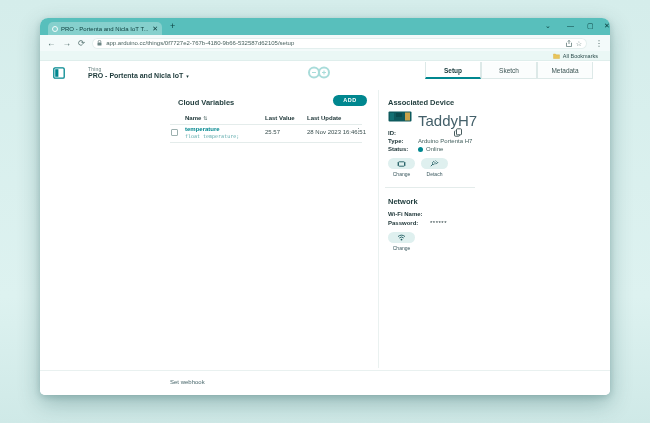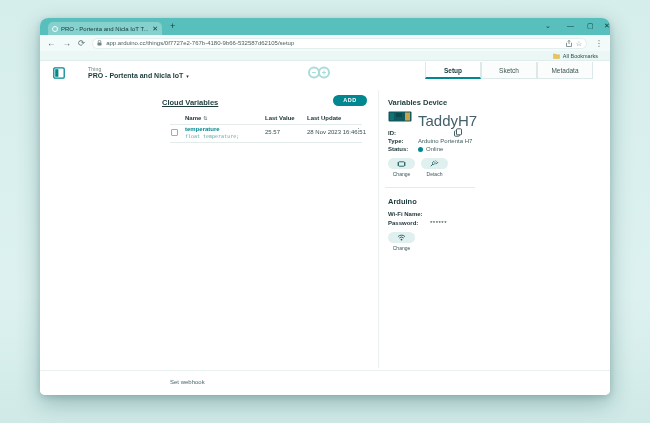--- a/index.html
+++ b/index.html
@@ -154,21 +154,21 @@
           <circle cx="18" cy="6.5" r="5" fill="none" stroke="#a9dcda" stroke-width="2"></circle>
           <path d="M6 6.5 h4" stroke="#a9dcda" stroke-width="1.1"></path>
           <path d="M16 6.5 h4 M18 4.5 v4" stroke="#a9dcda" stroke-width="1.1"></path>
         </svg>
     </span>
 
     <div class="ptab active" style="left:385px;"><span>Setup</span></div>
     <div class="ptab" style="left:441px;"><span>Sketch</span></div>
     <div class="ptab" style="left:497px;"><span>Metadata</span></div>
 
-    <span class="abs h-title" style="left:122px; top:36px;text-decoration:underline;">Cloud Variables</span>
+    <span class="abs h-title" style="left:138px; top:36px;">Cloud Variables</span>
     <button class="add-btn" style="left:293px; top:33px;">ADD</button>
 
     <div class="abs" style="left:145px; top:53px; display:flex; gap:2px; align-items:center;">
       <span class="small-b">Name</span>
       <span class="sort-ic">⇅</span>
     </div>
     <span class="abs small-b" style="left:225px; top:53px;">Last Value</span>
     <span class="abs small-b" style="left:267px; top:53px;">Last Update</span>
     <div class="hline" style="left:130px; top:62px; width:192px;"></div>
 
@@ -177,21 +177,21 @@
       <span class="abs var-name" style="left:145px; top:64px;">temperature</span>
       <span class="abs var-decl" style="left:145px; top:71px;">float temperature;</span>
       <span class="abs cell" style="left:225px; top:67px;">25.57</span>
       <span class="abs cell" style="left:267px; top:67px;">28 Nov 2023 16:46:51</span>
       <span class="abs kebab" style="left:315px; top:65px;">⋮</span>
       <div class="hline" style="left:130px; top:80px; width:192px;"></div>
     </div>
 
     <div class="vline" style="left:338px; top:28px; height:278px;"></div>
 
-    <span class="abs h-title" style="left:348px; top:36px;">Variables Device</span>
+    <span class="abs h-title" style="left:348px; top:36px;">Associated Device</span>
     <span class="abs" style="left:348px; top:49px;">
       <svg width="24" height="11" viewBox="0 0 24 11">
           <rect x="0.5" y="0.5" width="23" height="10" rx="1" fill="#0e5a5e"></rect>
           <rect x="2" y="2" width="4" height="7" fill="#137073"></rect>
           <rect x="8" y="2" width="6" height="4" fill="#0a4a4d"></rect>
           <rect x="17" y="1.5" width="5" height="8" fill="#c9a24a"></rect>
         </svg>
     </span>
     <span class="abs dev-name" style="left:378px; top:50px;">TaddyH7</span>
 
@@ -224,21 +224,21 @@
             <rect x="2.6" y="1.8" width="2.4" height="2.4" rx="0.4" transform="rotate(45 3.8 3)" fill="none" stroke="#1d5a60" stroke-width="0.8"></rect>
             <path d="M5.6 0.6 L6.6 1.6" stroke="#1d5a60" stroke-width="0.8"></path>
           </svg>
       </span>
     </button>
     <span class="pill-label" style="left:348px; top:109px;">Change</span>
     <span class="pill-label" style="left:381px; top:109px;">Detach</span>
 
     <div class="hline" style="left:345px; top:125px; width:90px;"></div>
 
-    <span class="abs h-title" style="left:348px; top:135px;">Arduino</span>
+    <span class="abs h-title" style="left:348px; top:135px;">Network</span>
     <span class="abs small-b" style="left:348px; top:149px;">Wi-Fi Name:</span>
     <span class="abs small" style="left:390px; top:149px;"></span>
     <span class="abs small-b" style="left:348px; top:158px;">Password:</span>
     <span class="abs small" style="left:390px; top:158px; letter-spacing:.5px; color:#24393c;">******</span>
 
     <button class="pill" style="left:348px; top:170px;">
       <span>
         <svg width="9" height="7" viewBox="0 0 9 7">
             <path d="M1 2.6 a5 5 0 0 1 7 0 M2.3 4 a3.2 3.2 0 0 1 4.4 0" fill="none" stroke="#1d5a60" stroke-width="0.9"></path>
             <circle cx="4.5" cy="5.6" r="0.9" fill="#1d5a60"></circle>

